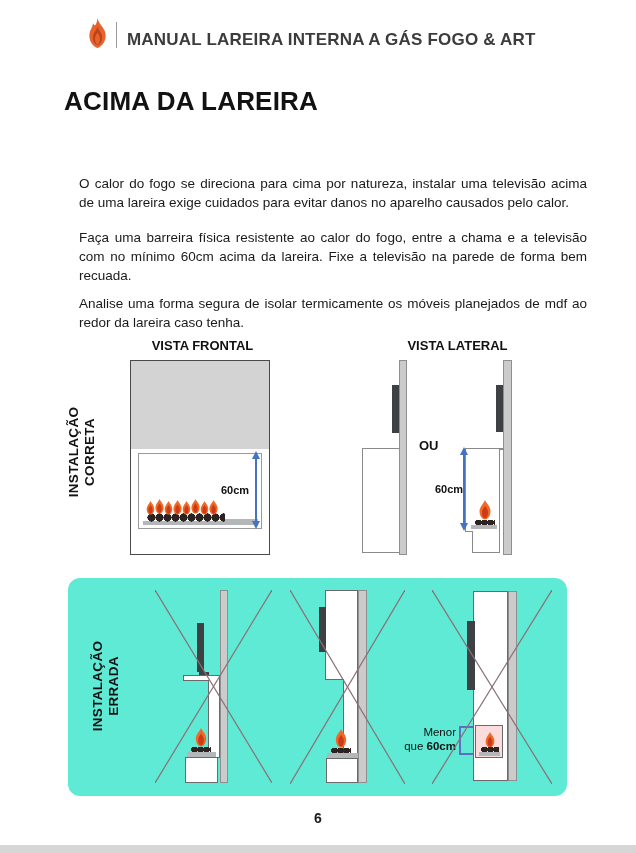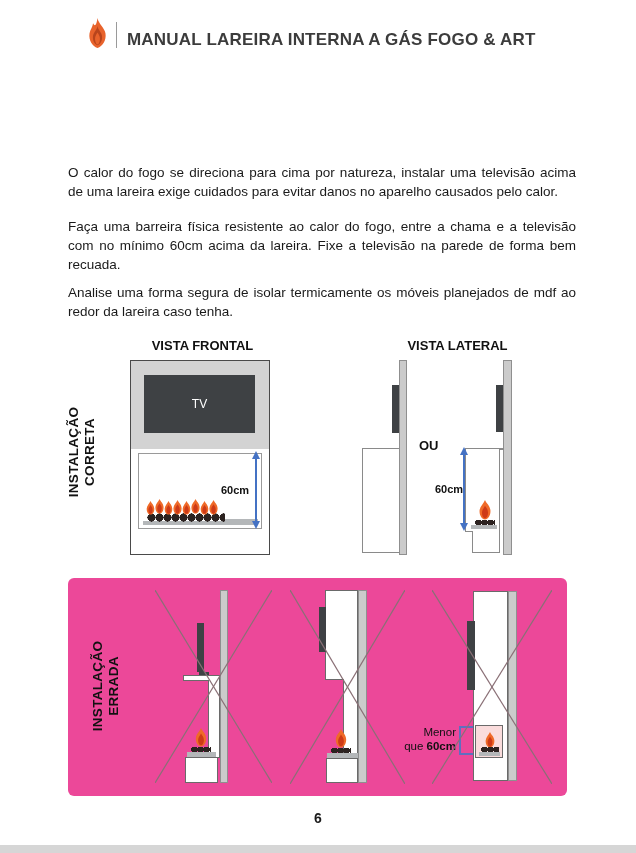--- a/index.html
+++ b/index.html
@@ -8,21 +8,21 @@
     font-family:"Liberation Sans", sans-serif; color:#1a1a1a; overflow:hidden;
   }
   .abs { position:absolute; box-sizing:border-box; }
 
   
   .brand { font-size:17px; font-weight:bold; color:#3c3c3c; letter-spacing:.2px; white-space:nowrap; }
   .hdr-divider { width:1px; background:#9a9a9a; }
 
   
   .page-title { font-size:26px; font-weight:bold; color:#121212; line-height:31px; letter-spacing:.2px; }
-  .para { font-size:13.5px; line-height:19px; text-align:justify; width:508px; margin:4px; }
+  .para { font-size:13.5px; line-height:19px; text-align:justify; width:508px; margin:15px; }
 
   
   .view-title { font-size:13px; font-weight:bold; text-align:center; color:#111; }
   .vlabel { font-size:13.5px; font-weight:bold; text-align:center; line-height:15.5px;
             letter-spacing:.3px; transform:rotate(-90deg); color:#111; }
 
   
   .wall { background:#cbcbcb; border:1px solid #8f8f8f; }
   .whitebox { background:#fff; border:1px solid #6a6a6a; }
   .outline-strong { background:#fff; border:1.5px solid #4a4a4a; }
@@ -49,21 +49,21 @@
     background-image:radial-gradient(4.2px 4.2px at 4.5px 4.5px, #2c2220 95%, rgba(0,0,0,0) 100%);
     background-size:8px 9px; background-repeat:repeat-x; }
   .logs-sm { height:7px; width:20px;
     background-image:radial-gradient(3.4px 3px at 3.5px 3.5px, #2c2220 95%, rgba(0,0,0,0) 100%);
     background-size:6px 7px; background-repeat:repeat-x; }
 
   .or-label { font-size:13px; font-weight:bold; color:#111; }
   .note { font-size:11.5px; line-height:13.5px; text-align:right; color:#111; }
   .xsvg line { stroke:#8a7076; stroke-width:1.2; }
 
-  .wrong-panel { background:#ec4899; border-radius:6px; }
+  .wrong-panel { background:#5eead4; border-radius:12px; }
   .page-num { font-size:14px; font-weight:bold; text-align:center; }
   .bottom-edge { background:#d6d6d6; }
 </style>
 </head>
 <body>
 
 <div class="page">
 
   <svg width="0" height="0" style="position:absolute" aria-hidden="true">
     <defs>
@@ -76,39 +76,37 @@
 
   <svg class="abs" style="left:86px;top:17px" width="23" height="33" viewBox="0 0 23 33">
     <path d="M11.5 1 C12.5 7 18.5 10.5 19.5 16.5 C20.5 23.5 16.5 29.5 11.5 31 C6.5 29.5 2.5 23.5 3.5 16.5 C4.1 12.5 6.6 10.5 7.1 6.2 C8.6 9.2 10.3 9.6 11.5 1 Z" fill="#e8632c"></path>
     <path d="M11.5 9 C12 13 15.5 15 16 19 C16.6 24 14 27.6 11.5 28.2 C9 27.6 6.4 24 7 19 C7.5 15.3 11 13 11.5 9 Z" fill="#b8441c"></path>
     <path d="M11.5 15.5 C13.4 18.3 14.2 20.2 13.9 23 C13.6 25.8 12.5 27.3 11.5 27.6 C10.5 27.3 9.4 25.8 9.1 23 C8.8 20.2 9.6 18.3 11.5 15.5 Z" fill="#e8632c"></path>
   </svg>
   <div class="abs hdr-divider" style="left:116px;top:22px;height:26px"></div>
   <div class="abs brand" style="left:127px;top:30px">MANUAL LAREIRA INTERNA A GÁS FOGO &amp; ART</div>
 
   <div class="abs page-title" style="left:64px;top:86px">
+    <div>ACIMA DA LAREIRA</div>
   </div>
 
   <p class="abs para" style="left:64px;top:159px">O calor do fogo se direciona para cima por natureza, instalar uma televisão acima de uma lareira exige cuidados para evitar danos no aparelho causados pelo calor.</p>
   <p class="abs para" style="left:64px;top:213px">Faça uma barreira física resistente ao calor do fogo, entre a chama e a televisão com no mínimo 60cm acima da lareira. Fixe a televisão na parede de forma bem recuada.</p>
   <p class="abs para" style="left:64px;top:279px">Analise uma forma segura de isolar termicamente os móveis planejados de mdf ao redor da lareira caso tenha.</p>
 
   <div class="abs view-title" style="left:380px;top:338px;width:155px">VISTA LATERAL</div>
   <div class="abs view-title" style="left:130px;top:338px;width:145px">VISTA FRONTAL</div>
 
   <div class="abs vlabel" style="left:24px;top:434px;width:120px;height:36px">
     <div>INSTALAÇÃO</div>
     <div>CORRETA</div>
   </div>
 
   <div class="abs outline-strong" style="left:130px;top:360px;width:140px;height:195px">
     <div class="abs" style="left:0;top:0;right:0;height:88px;background:#d3d3d3"></div>
-    <div class="abs tv-screen-front" style="left:13px;top:14px;width:111px;height:58px">
-      <span>TV</span>
-    </div>
     <div class="abs whitebox" style="left:7px;top:92px;width:124px;height:76px;border-color:#9a9a9a">
       <div class="abs graybase" style="left:4px;right:3px;bottom:3px;height:4px"></div>
       <div class="abs graybase" style="right:3px;bottom:3px;width:34px;height:6px"></div>
       <div class="abs logs-row" style="left:8px;bottom:6px;width:78px"></div>
       <svg class="abs" style="left:6px;bottom:13px" width="75" height="16">
         <use href="#flame-shape" x="0" y="2" width="11" height="14"></use>
         <use href="#flame-shape" x="9" y="0" width="11" height="15"></use>
         <use href="#flame-shape" x="18" y="2" width="11" height="14"></use>
         <use href="#flame-shape" x="27" y="1" width="11" height="15"></use>
         <use href="#flame-shape" x="36" y="2" width="11" height="14"></use>

